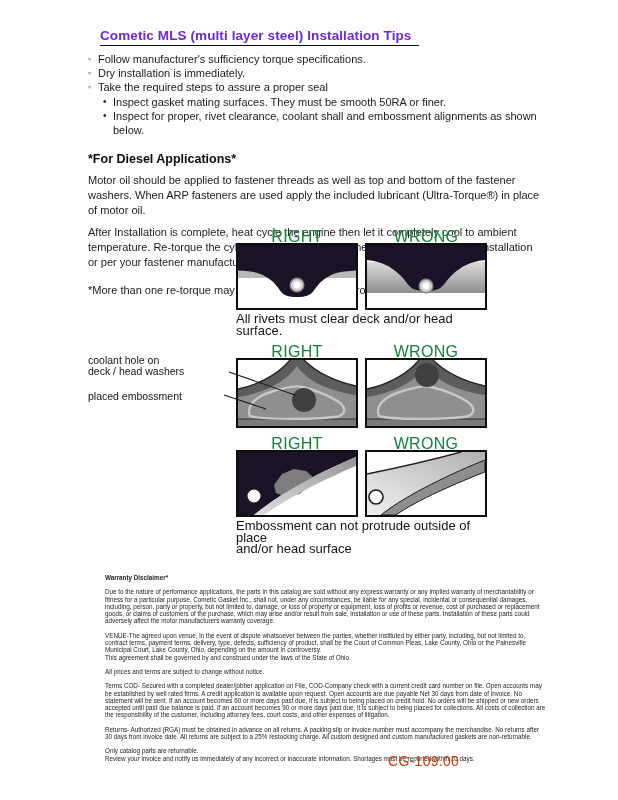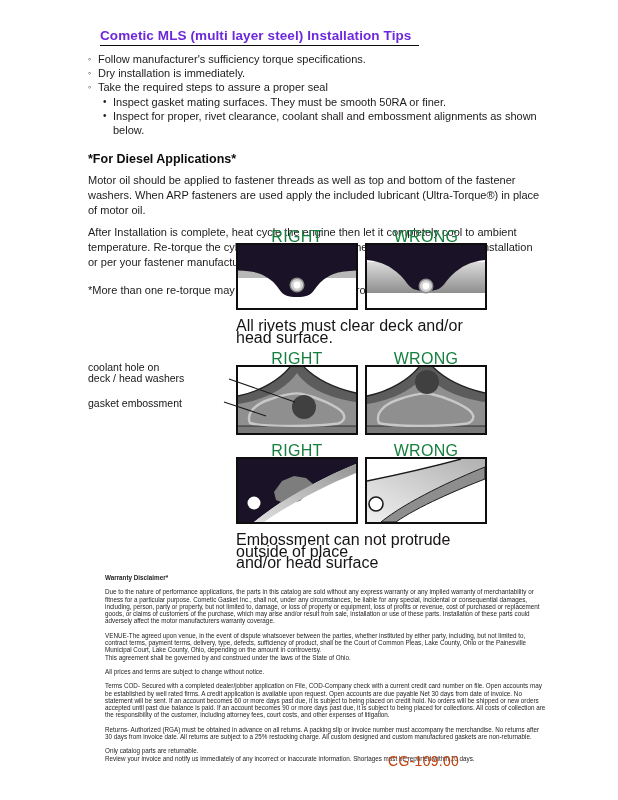--- a/index.html
+++ b/index.html
@@ -22,21 +22,21 @@
   .body-text{margin:7px 0 0 0;font-size:11px;line-height:15px;width:456px;}
   .note-line{margin-top:13px;}
   
   .figures{position:absolute;left:236px;top:228px;width:251px;}
   .fig{margin-bottom:7px;}
   .fig-labels{display:flex;gap:7px;height:15px;}
   .fig-labels div{width:122px;text-align:center;font-size:16px;color:#15803d;letter-spacing:.3px;}
   .fig-boxes{display:flex;gap:7px;position:relative;z-index:1;}
   .diag{border:2px solid #0f0d0e;background:#fff;font-size:0;line-height:0;}
   .diag svg{display:block;}
-  .fig-caption{margin-top:10px;font-size:16px;line-height:11.5px;color:#161314;white-space:pre-line;}
+  .fig-caption{margin-top:3px;font-size:13px;line-height:11.5px;color:#161314;white-space:pre-line;}
   .fig2{position:relative;}
   .fig2-annotations{
     position:absolute;left:-148px;top:12px;width:140px;text-align:left;
     font-size:10.5px;line-height:11px;color:#161314;z-index:3;
   }
   .ann-embossment{margin-top:14px;}
   .fig2-leaders{position:absolute;left:-148px;top:0;z-index:2;pointer-events:none;}
   
   .legal{position:absolute;left:105px;top:574px;width:441px;font-size:6.3px;line-height:7.3px;color:#262223;}
   .legal-heading{font-weight:bold;margin:0 0 7px 0;}
@@ -114,21 +114,21 @@
     </div>
     <div class="fig-caption">All rivets must clear deck and/or head surface.</div>
   </div>
 
   <div class="fig fig2">
     <div class="fig2-annotations">
       <div>
         <div>coolant hole on</div>
         <div>deck / head washers</div>
       </div>
-      <div class="ann-embossment">gasket embossment</div>
+      <div class="ann-embossment">placed embossment</div>
     </div>
     <svg class="fig2-leaders" width="340" height="92" viewBox="0 0 340 92" xmlns="http://www.w3.org/2000/svg">
       <line x1="141" y1="29" x2="207" y2="52" stroke="#1a1a1a" stroke-width="1.1"></line>
       <line x1="136" y1="52" x2="178" y2="66" stroke="#1a1a1a" stroke-width="1.1"></line>
     </svg>
     <div class="fig-labels">
       <div>RIGHT</div>
       <div>WRONG</div>
     </div>
     <div class="fig-boxes">

